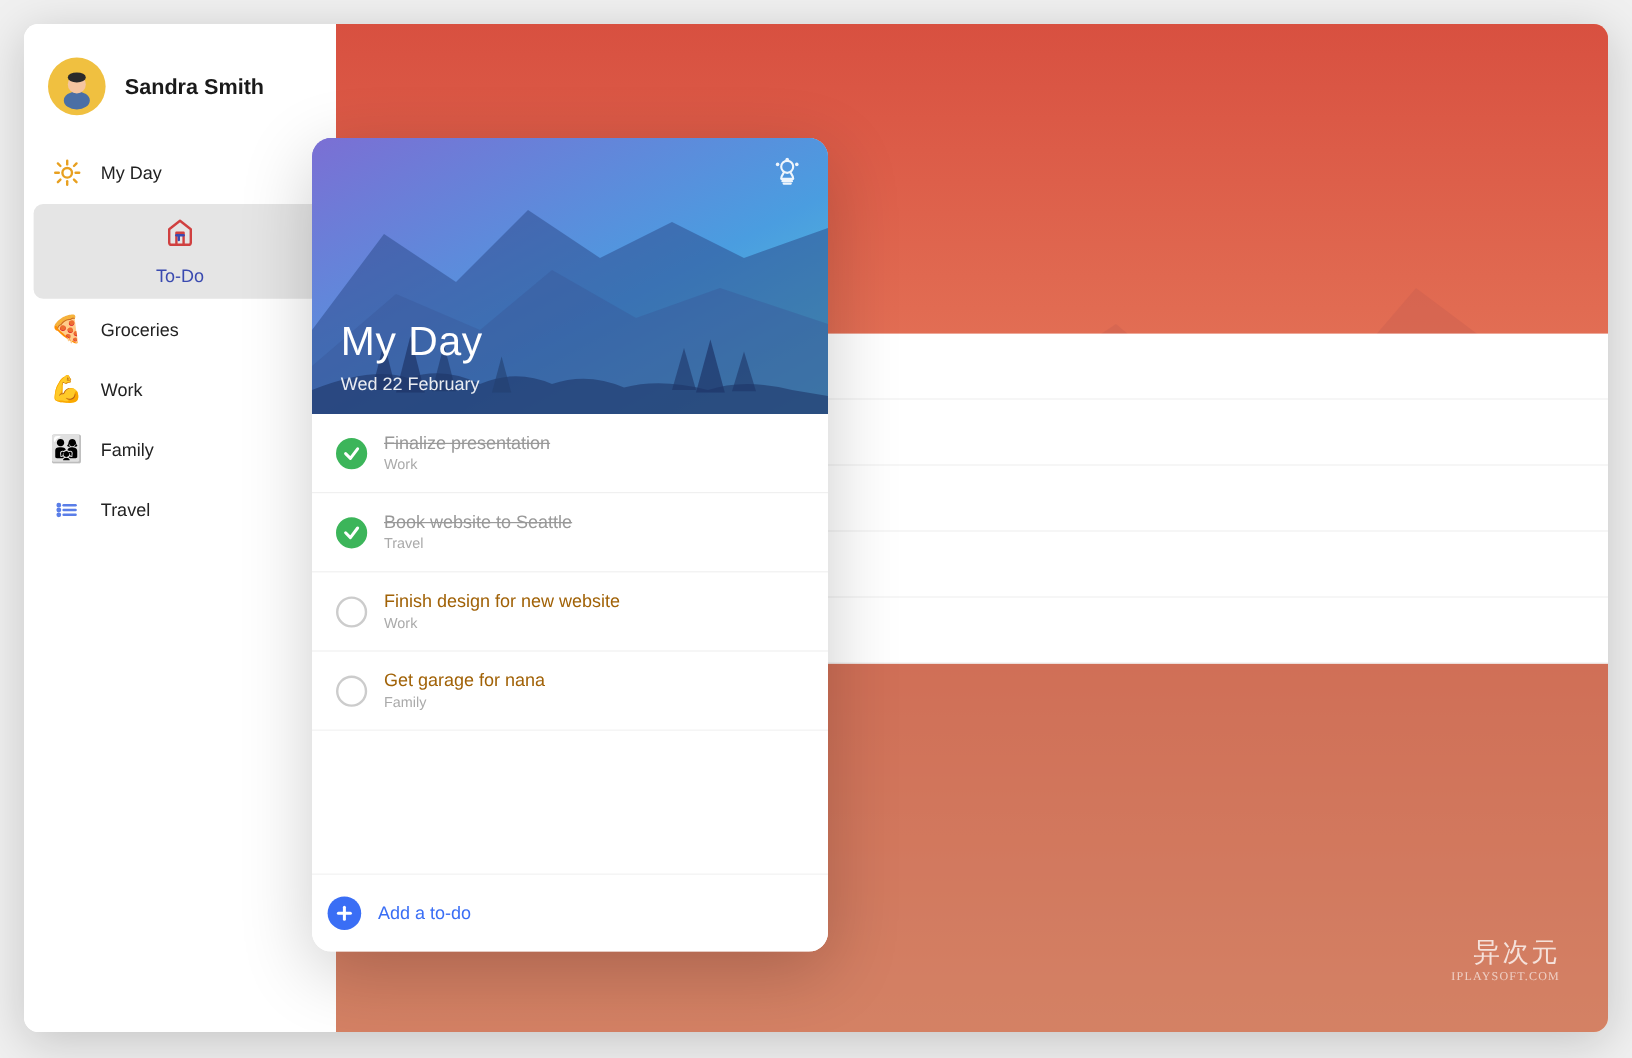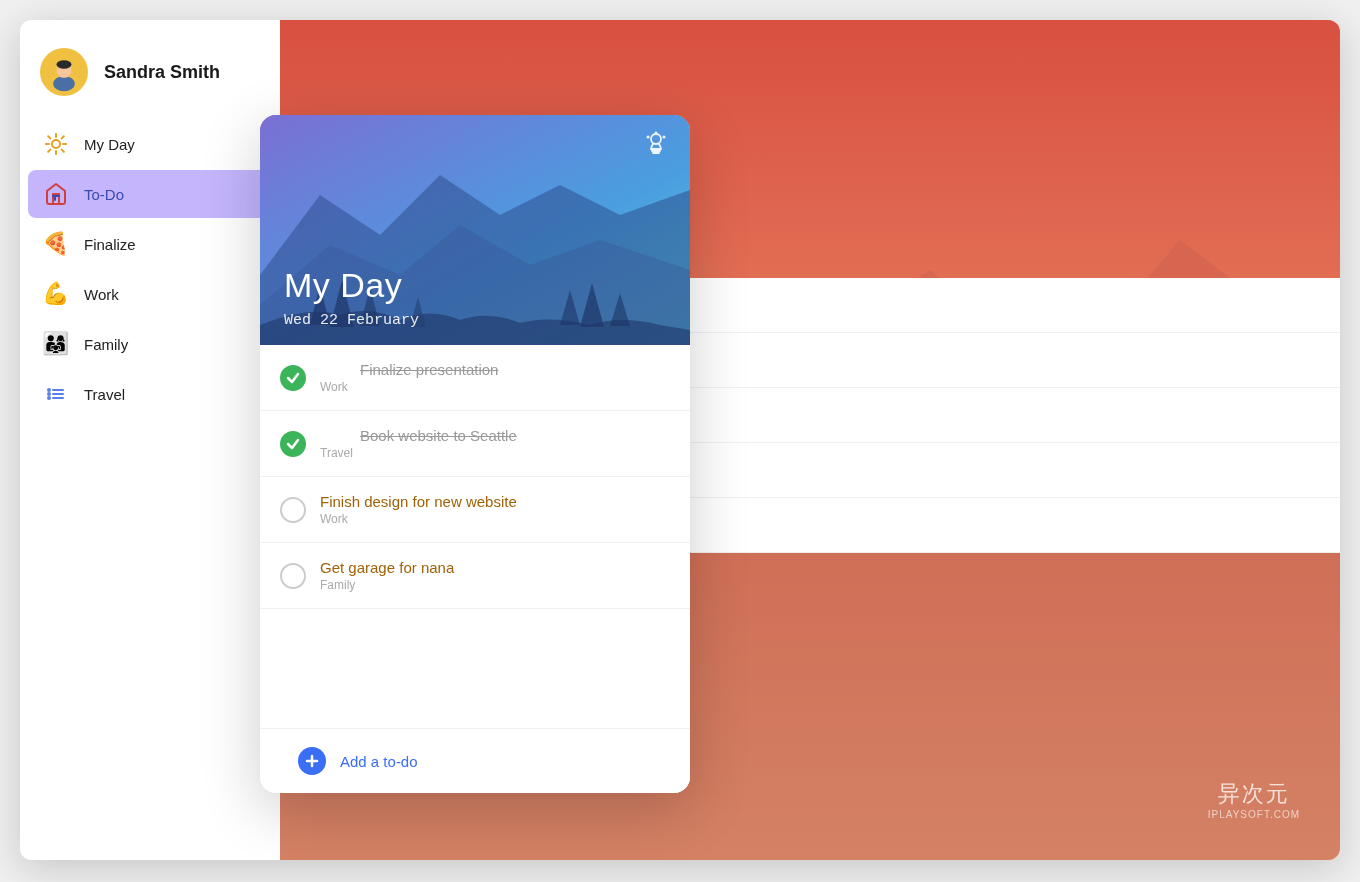--- a/index.html
+++ b/index.html
@@ -79,21 +79,22 @@
       display: flex;
       align-items: center;
       padding: 10px 14px;
       border-radius: 8px;
       cursor: pointer;
       gap: 14px;
       transition: background 0.15s;
     }
 
     .nav-item.active {
-      background: #c4b5fd;
+      background: #e5e5e5;
+      flex-direction: column;
     }
 
     .nav-icon {
       width: 28px;
       height: 28px;
       display: flex;
       align-items: center;
       justify-content: center;
       font-size: 22px;
       flex-shrink: 0;
@@ -126,22 +127,23 @@
       background: linear-gradient(160deg, #e87060 0%, #f0a080 30%, #f5c0a0 60%, #fad8c0 100%);
       position: relative;
       overflow: hidden;
     }
 
     
     .watermark {
       position: absolute;
       bottom: 40px;
       right: 40px;
-      text-align: center;
+      text-align: right;
       opacity: 0.9;
+      font-family: Liberation Serif, serif;
     }
 
     .watermark-line1 {
       font-size: 22px;
       color: rgba(255,255,255,0.85);
       font-weight: 300;
       letter-spacing: 2px;
     }
 
     .watermark-line2 {
@@ -211,21 +213,20 @@
       letter-spacing: 0.5px;
     }
 
     .popup-date {
       position: absolute;
       bottom: 16px;
       left: 24px;
       color: rgba(255,255,255,0.9);
       font-size: 15px;
       font-weight: 400;
-      font-family: Liberation Mono, monospace;
     }
 
     
     .popup-todos {
       background: white;
     }
 
     .popup-todo-item {
       display: flex;
       align-items: center;
@@ -261,32 +262,31 @@
     }
 
     .todo-title {
       font-size: 15px;
       color: #a16207;
     }
 
     .todo-title.completed {
       text-decoration: line-through;
       color: #999;
-      margin-left: 40px;
     }
 
     .todo-subtitle {
       font-size: 12px;
       color: #aaa;
     }
 
     .popup-add-todo {
       display: flex;
       align-items: center;
-      padding: 18px 38px;
+      padding: 18px 13px;
       gap: 14px;
       cursor: pointer;
       background: white;
     }
 
     .add-circle {
       width: 28px;
       height: 28px;
       border-radius: 50%;
       background: #3a6ef5;
@@ -376,21 +376,21 @@
             <line x1="11" y1="14" x2="11" y2="18" stroke="#3a4ab0"></line>
           </svg>
         </div>
         <span class="nav-label">To-Do</span>
       </div>
 
       <div class="nav-item">
         <div class="nav-icon">
           <span style="font-size:22px;">🍕</span>
         </div>
-        <span class="nav-label">Finalize</span>
+        <span class="nav-label">Groceries</span>
       </div>
 
       <div class="nav-item">
         <div class="nav-icon">
           <span style="font-size:22px;">💪</span>
         </div>
         <span class="nav-label">Work</span>
       </div>
 
 

